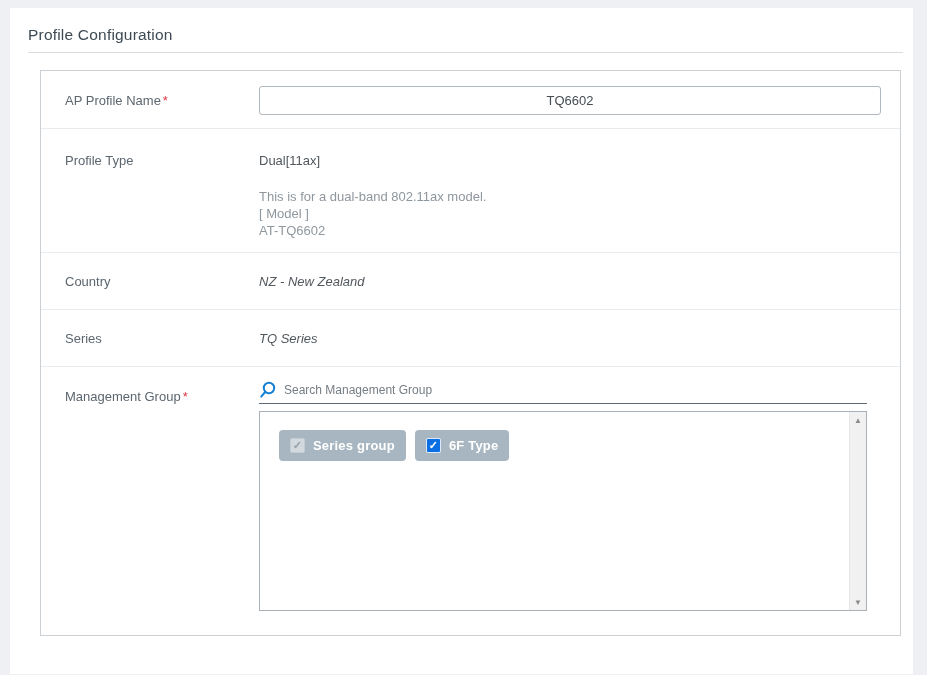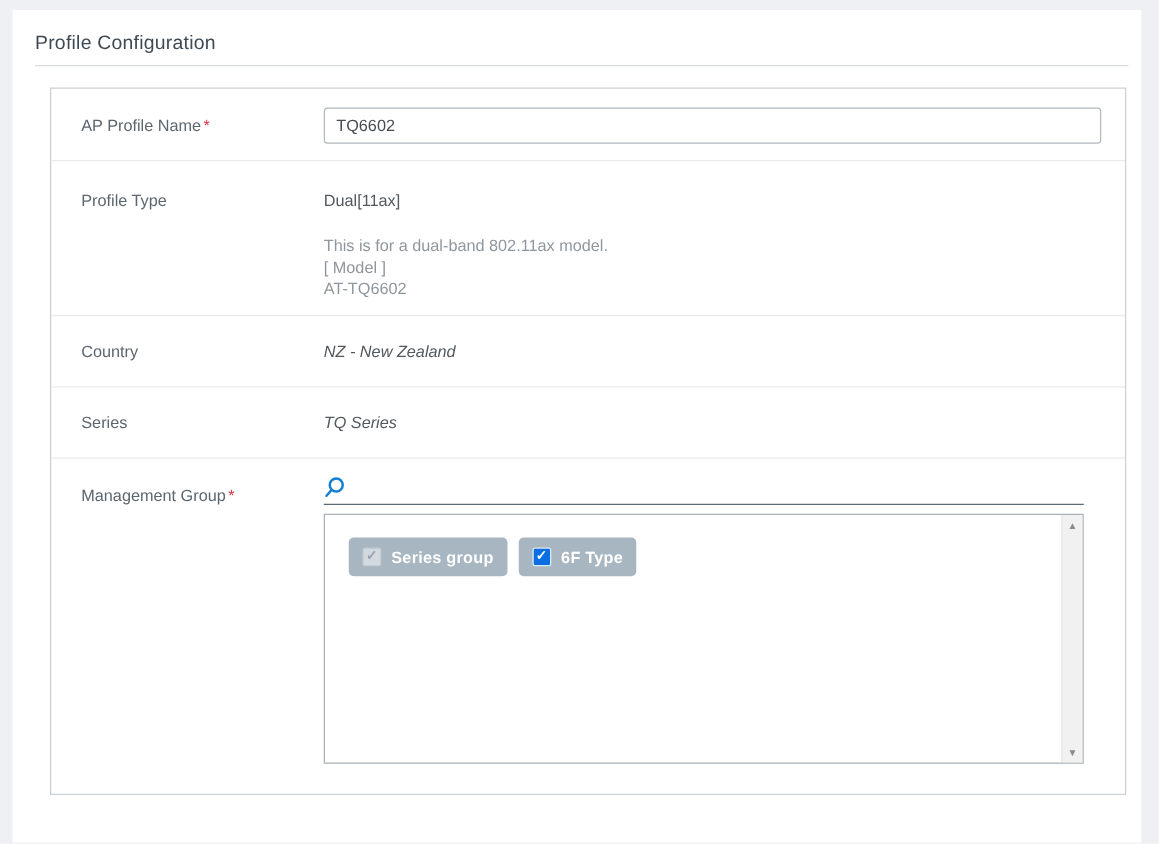--- a/index.html
+++ b/index.html
@@ -39,21 +39,21 @@
   .req { color:#dc3545; margin-left:2px; font-size:13px; }
   .val-col { position:absolute; left:218px; font-size:13px; color:#51585e; }
 
   
   .row-name { height:58px; }
   .row-name .row-label { top:22px; }
   .text-input {
     position:absolute; left:218px; top:15px; width:622px; height:29px;
     border:1px solid #b2b8bf; border-radius:3px; background:#fff;
     font-family:"Liberation Sans", sans-serif; font-size:13px; color:#454c52;
-    padding:0 9px; outline:none;
+    padding:0 9px; outline:none;text-align:center;
   }
 
   
   .row-type { height:124px; }
   .row-type .row-label { top:24px; }
   .row-type .type-value { top:24px; }
   .type-desc { position:absolute; left:218px; top:59px; font-size:13px; color:#8f979e; line-height:17px; }
 
   
   .row-mid { height:57px; }
@@ -137,20 +137,21 @@
     </div>
 
     <div class="row row-group">
       <div class="row-label"><span>Management Group</span><span class="req">*</span></div>
 
       <div class="search-wrap">
         <svg class="search-icon" viewBox="0 0 18 18">
           <circle cx="10" cy="7" r="5.2" fill="none" stroke="#1580d2" stroke-width="2"></circle>
           <line x1="6.2" y1="11" x2="2.2" y2="15.6" stroke="#1580d2" stroke-width="2" stroke-linecap="round"></line>
         </svg>
+        <input class="search-input" type="text" placeholder="Search Management Group" style="">
       </div>
 
       <div class="listbox">
         <div class="chips">
 
           <div class="chip">
             <span class="cbx cbx-disabled">
                 <span>✓</span>
               </span>
             <span>Series group</span>

